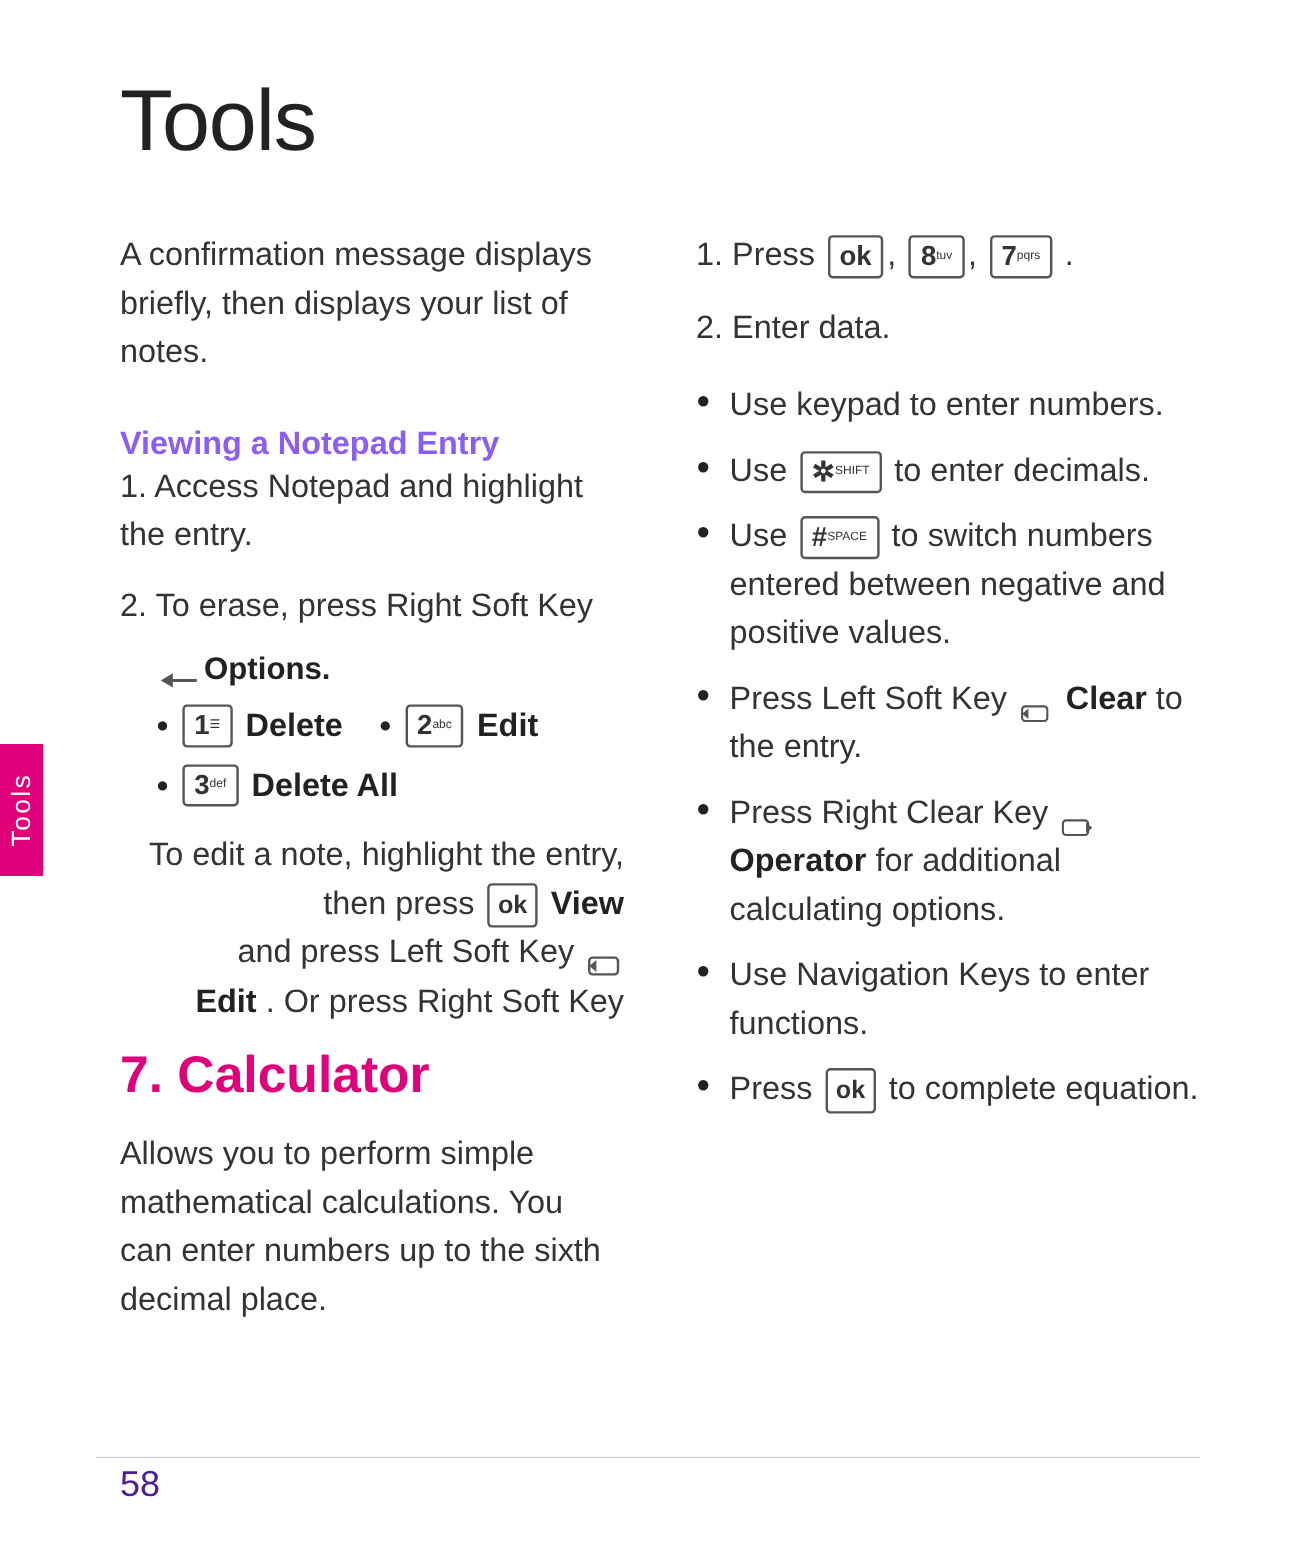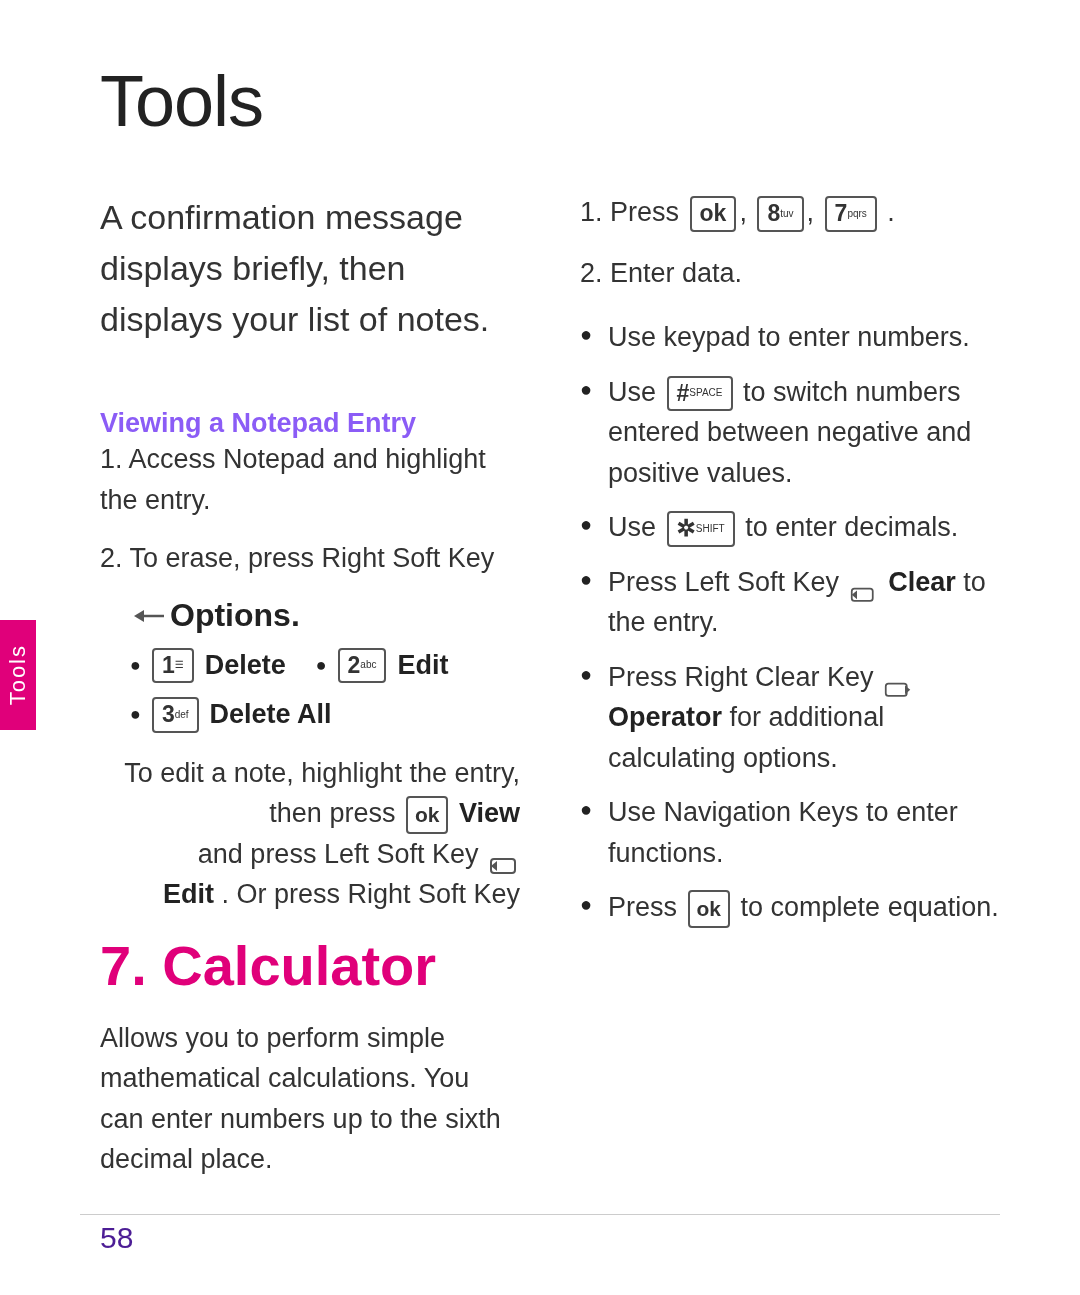--- a/index.html
+++ b/index.html
@@ -40,46 +40,46 @@
       flex: 1;
       max-width: 460px;
     }
 
     .right-col {
       flex: 1;
       max-width: 460px;
     }
 
     .intro-text {
-      font-size: 34px;
-      line-height: 1.5;
-      color: #333;
-      margin-bottom: 63px;
+      font-size: 27px;
+      line-height: 1.5;
+      color: #333;
+      margin-bottom: 40px;
     }
 
     .section-heading {
       font-size: 27px;
       font-weight: bold;
       color: #8b5cf6;
     }
 
     .numbered-item {
       font-size: 27px;
       line-height: 1.5;
       color: #333;
       margin-bottom: 18px;
       padding-left: 0;
     }
 
     .options-line {
       display: flex;
-      align-items: flex-start;
+      align-items: flex-end;
       margin-left: 30px;
       margin-bottom: 14px;
-      font-size: 32px;
+      font-size: 26px;
     }
 
     .key-badge {
       display: inline-flex;
       align-items: center;
       justify-content: center;
       border: 2px solid #555;
       border-radius: 4px;
       padding: 2px 8px;
       font-size: 23px;
@@ -132,21 +132,21 @@
       align-items: center;
       gap: 8px;
       font-size: 27px;
     }
 
     .option-item .bullet {
       font-size: 18px;
     }
 
     .calc-heading {
-      font-size: 56px;
+      font-size: 43px;
       font-weight: bold;
       color: #e0007a;
       margin-top: 17px;
       margin-bottom: 20px;
     }
 
     .calc-desc {
       font-size: 27px;
       line-height: 1.5;
       color: #333;
@@ -327,28 +327,28 @@
       </div>
 
       <ul class="bullet-list">
 
         <li>
           <span>Use keypad to enter numbers.</span>
         </li>
 
         <li>
           <span>Use </span>
+          <span class="key-badge">✲<span class="key-badge-sub">SHIFT</span></span>
+          <span> to enter decimals.</span>
+        </li>
+
+        <li>
+          <span>Use </span>
           <span class="key-badge">#<span class="key-badge-sub">SPACE</span></span>
           <span> to switch numbers entered between negative and positive values.</span>
-        </li>
-
-        <li>
-          <span>Use </span>
-          <span class="key-badge">✲<span class="key-badge-sub">SHIFT</span></span>
-          <span> to enter decimals.</span>
         </li>
 
         <li>
           <span>Press Left Soft Key </span>
           <span style="display:inline-block; width:28px; height:18px; margin:0 3px; vertical-align:middle;">
             <svg viewBox="0 0 32 20" xmlns="http://www.w3.org/2000/svg">
               <rect x="2" y="3" width="24" height="14" rx="3" fill="none" stroke="#555" stroke-width="2"></rect>
               <polygon points="2,10 8,5 8,15" fill="#555"></polygon>
             </svg>
           </span>

